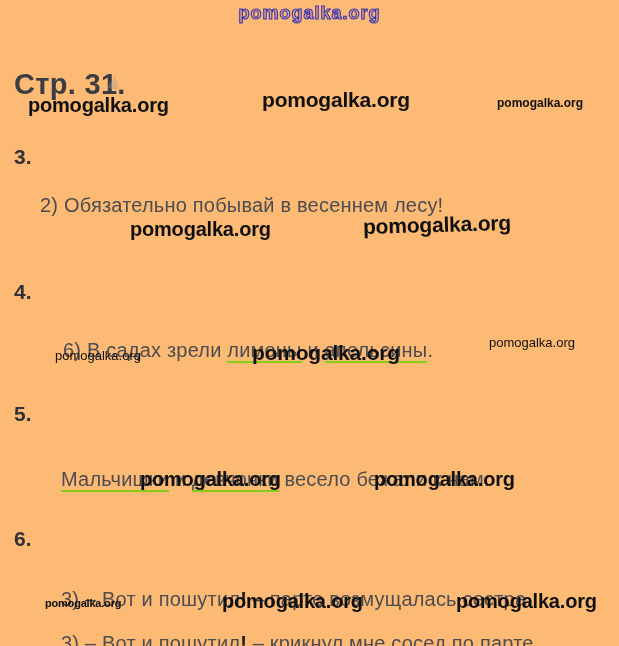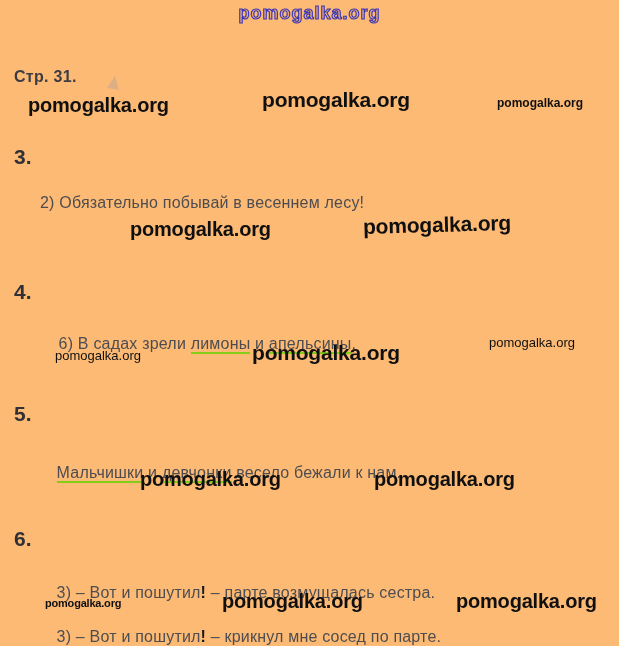--- a/index.html
+++ b/index.html
@@ -25,21 +25,21 @@
     font-size: 18px;
     font-weight: 700;
     letter-spacing: 1px;
     color: rgba(55, 51, 184, 0.12);
     -webkit-text-stroke: 1.1px #3733b8;
   }
 
   
   .page-title {
     left: 14px; top: 68px;
-    font-size: 16px;
+    font-size: 29px;
     font-weight: 700;
     color: #3c3c43;
     letter-spacing: 0.3px;
   }
   .artifact {
     position: absolute;
     left: 108px; top: 76px;
     width: 0; height: 0;
     border-left: 6px solid transparent;
     border-right: 6px solid transparent;
@@ -64,21 +64,21 @@
   
   .sec-num {
     font-size: 21px;
     font-weight: 700;
     color: #303036;
     left: 14px;
   }
 
   
   .sentence {
-    font-size: 16px;
+    font-size: 20px;
     font-weight: 400;
     color: #4d4d51;
     letter-spacing: 0.2px;
     white-space: pre;
     text-align: center;
   }
   .sentence .u {
     border-bottom: 2px solid #84cc16;
   }
   .sentence .bang {

